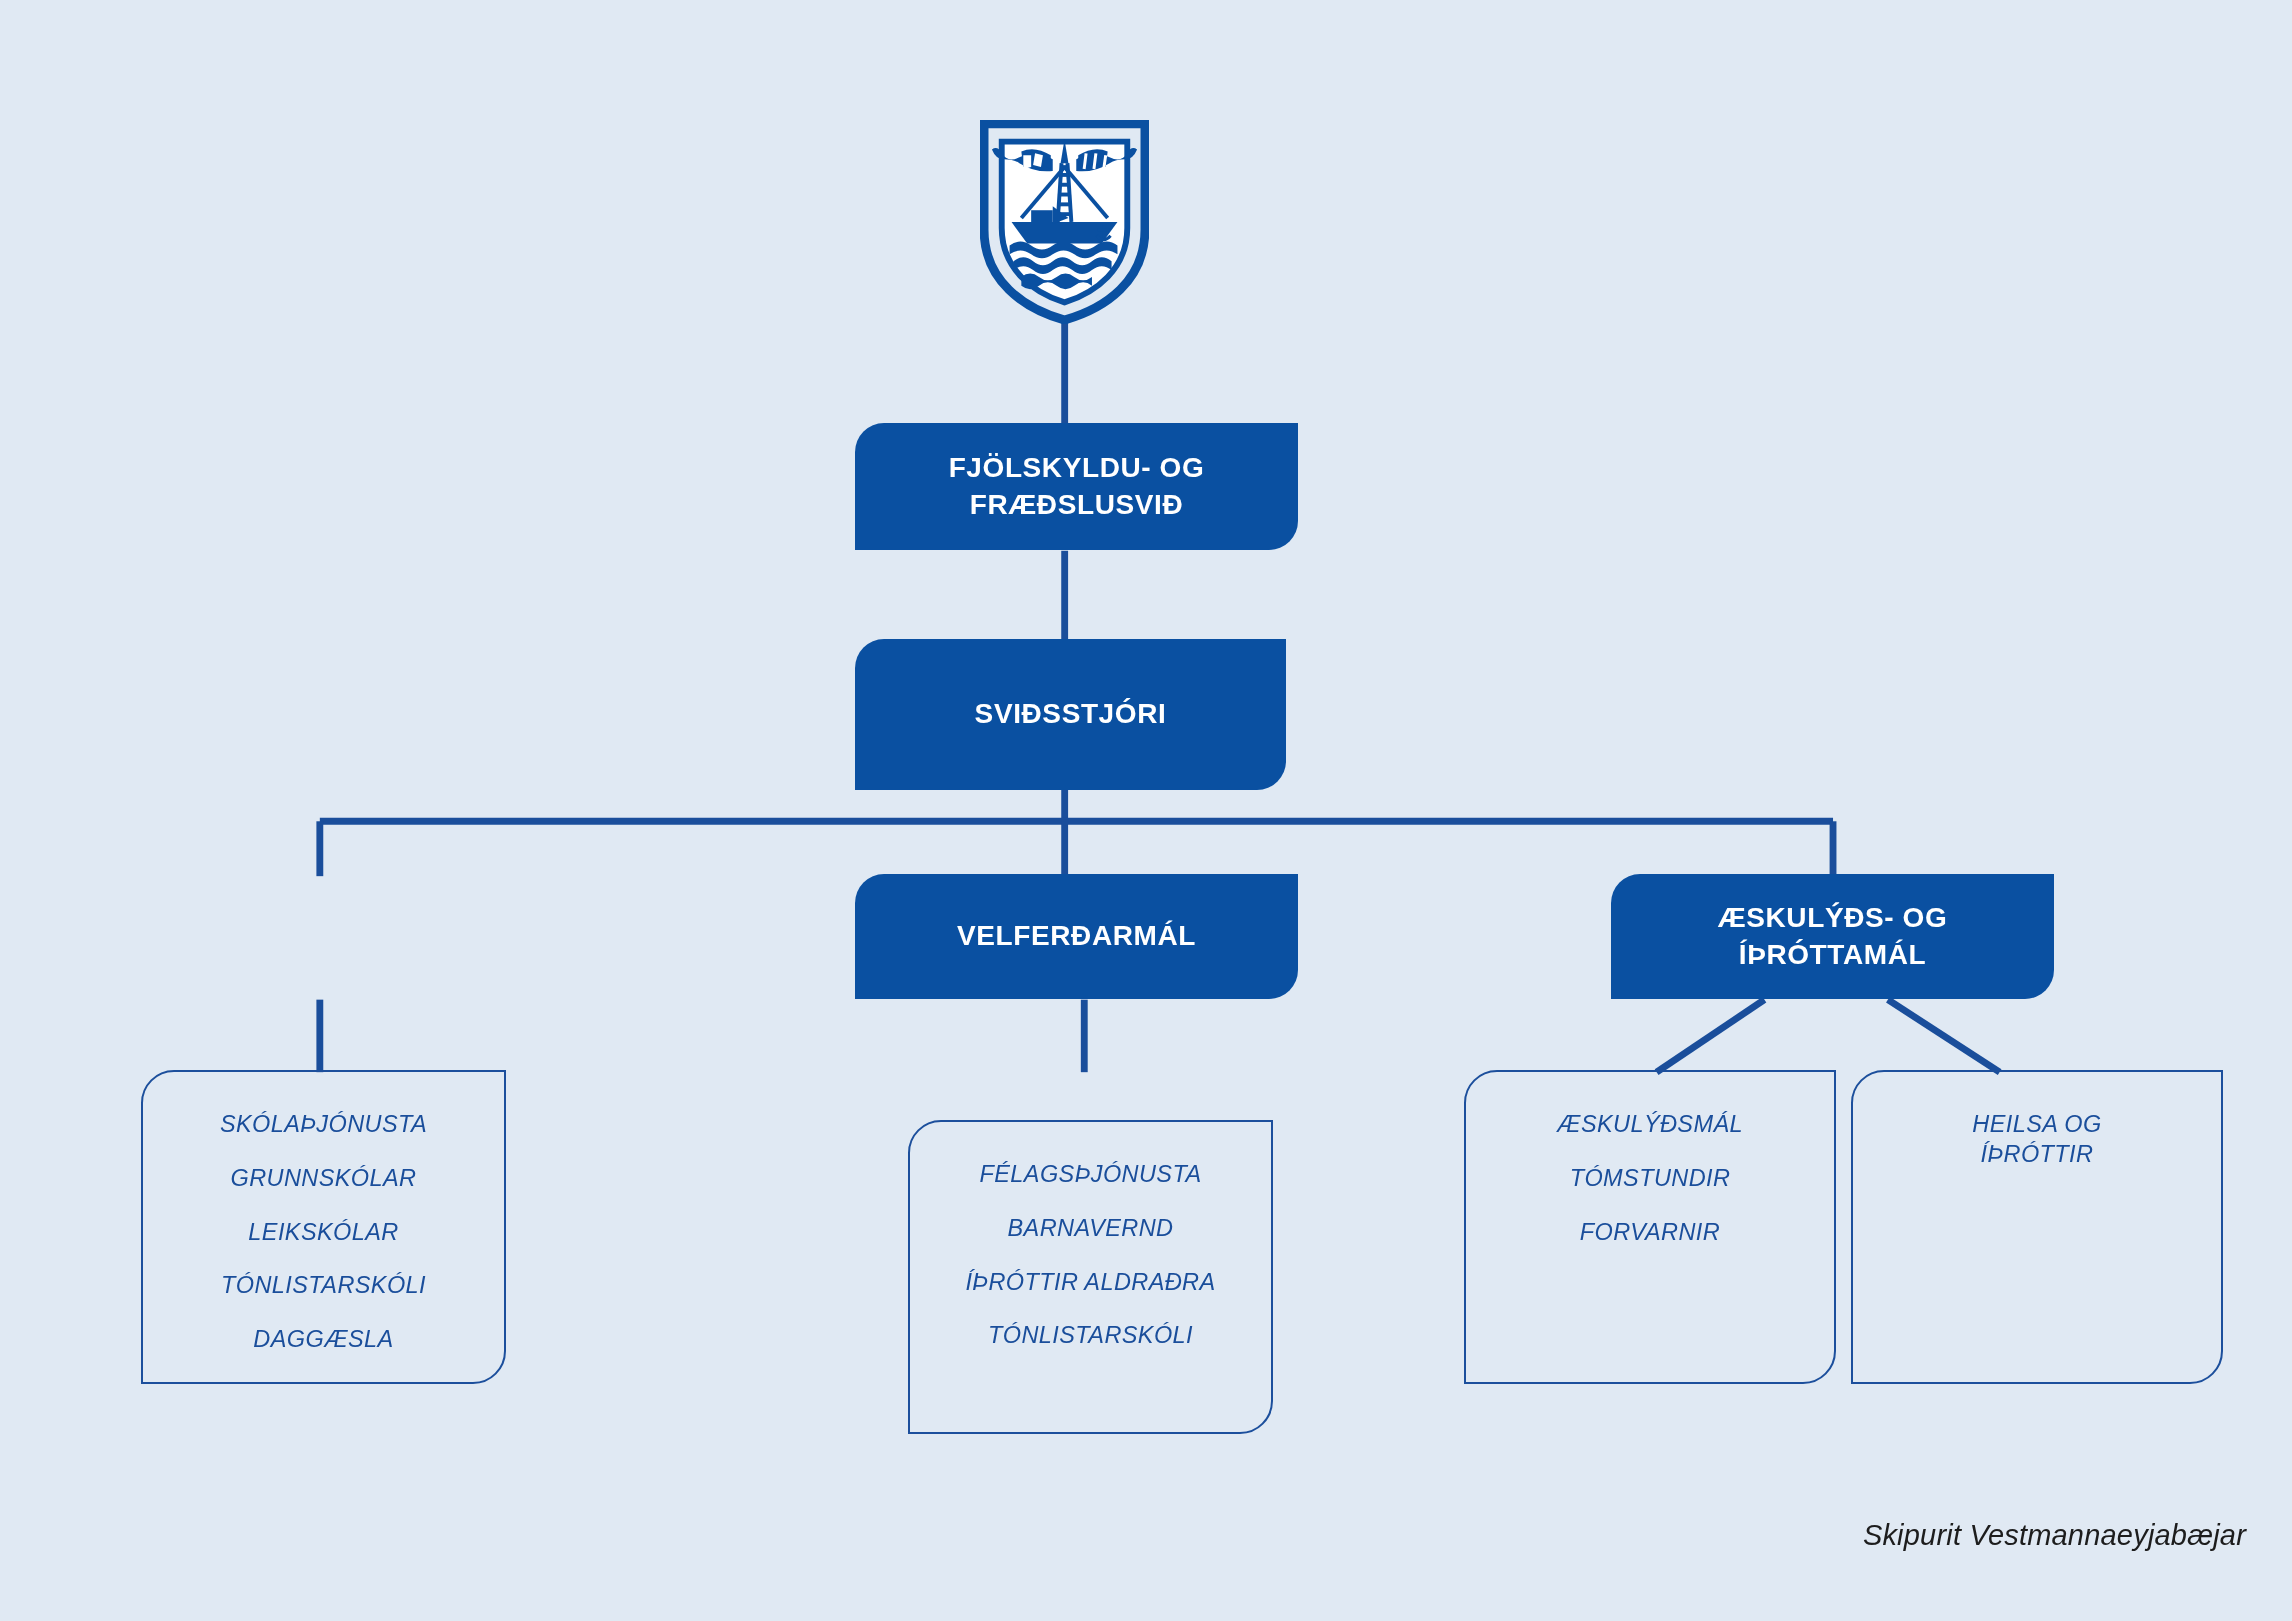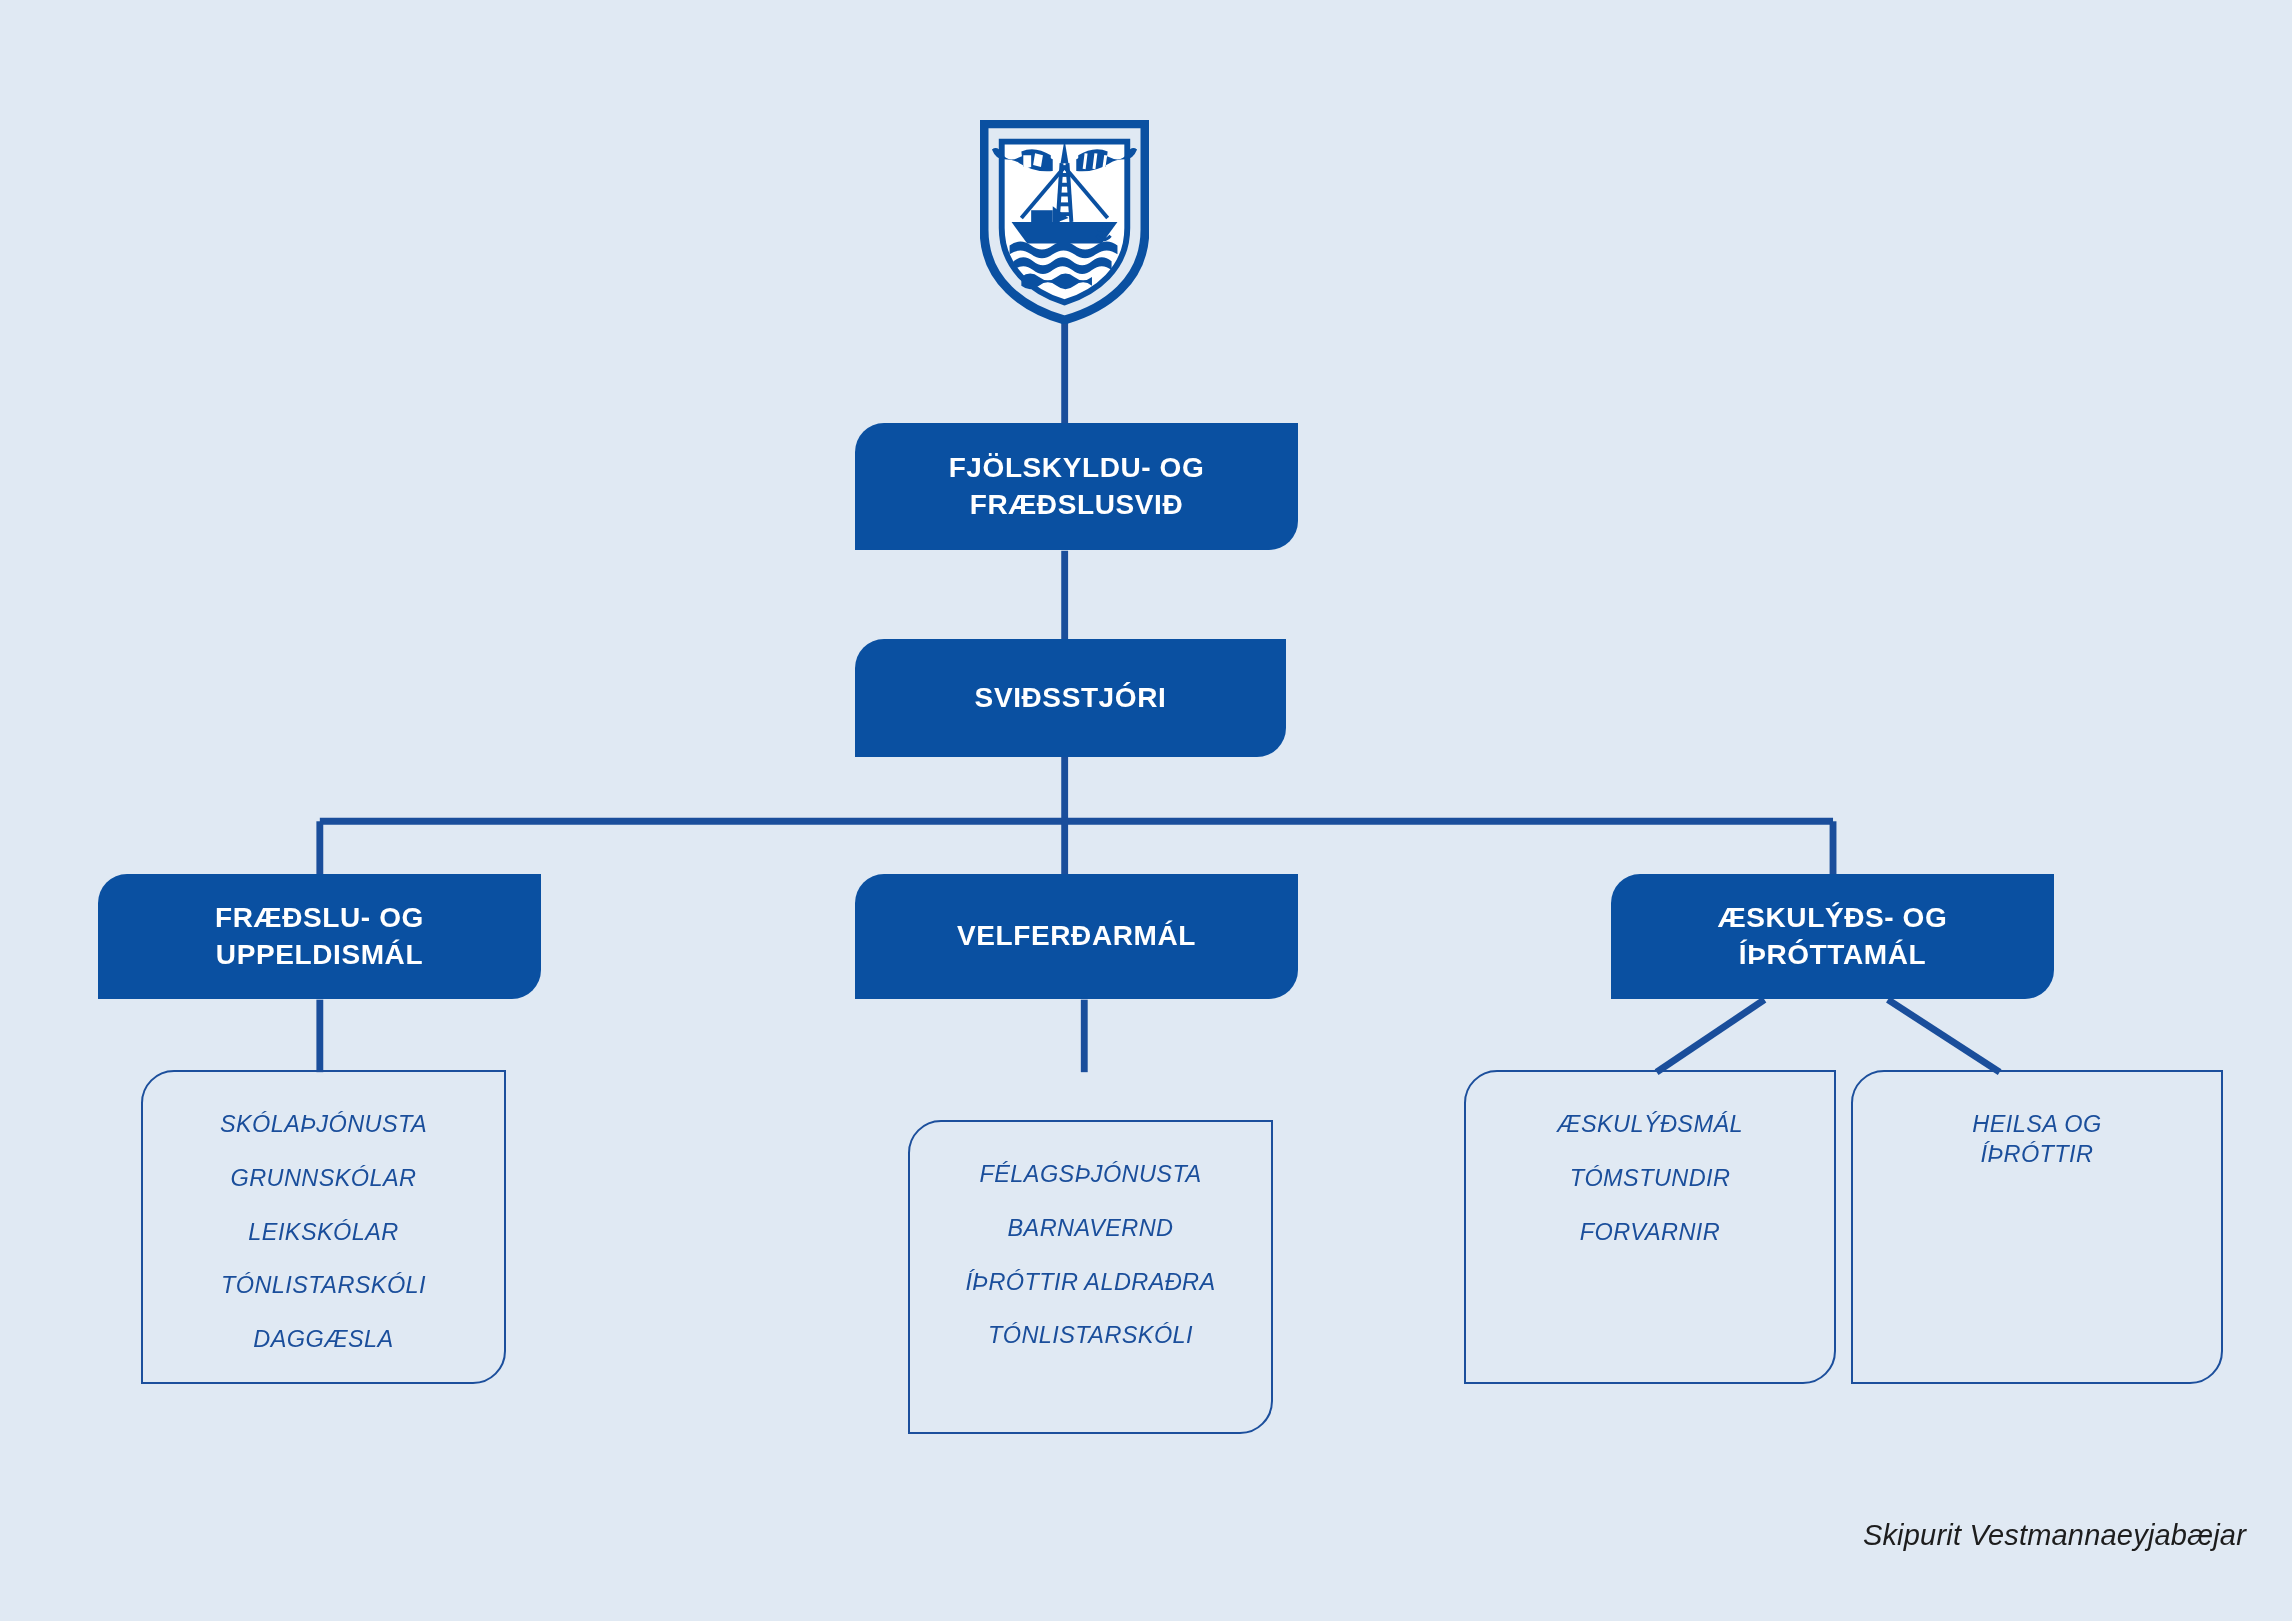--- a/index.html
+++ b/index.html
@@ -48,21 +48,21 @@
     font-weight: bold;
     letter-spacing: 0.6px;
     line-height: 1.30;
     border-radius: 29px 0 29px 0;
     box-sizing: border-box;
     padding: 5.9px 17.6px;
   }
   .node span { display: block; white-space: pre-line; }
 
   .node-top      { left: 855px;  top: 423px;  width: 443px; height: 127px; font-size: 28px; }
-  .node-manager  { left: 855px;  top: 639px;  width: 431px; height: 118px; font-size: 28px; }
+  .node-manager  { left: 855px;  top: 639px;  width: 431px; height: 151px; font-size: 28px; }
   .node-dept     { top: 874px;   width: 443px; height: 125px; font-size: 28px; }
   .dept-0 { left: 98px; }
   .dept-1 { left: 855px; }
   .dept-2 { left: 1611px; }
 
   
   .listbox {
     position: absolute;
     border: 2.9px solid #1c4f9c;
     border-radius: 33px 0 33px 0;
@@ -186,24 +186,20 @@
 
   <div class="node node-top">
     <span>FJÖLSKYLDU- OG
 FRÆÐSLUSVIÐ</span>
   </div>
 
   <div class="node node-manager">
     <span>SVIÐSSTJÓRI</span>
   </div>
 
-  <div class="node node-dept dept-0">
-    <span>FRÆÐSLU- OG
-UPPELDISMÁL</span>
-  </div>
   <div class="node node-dept dept-1">
     <span>VELFERÐARMÁL</span>
   </div>
   <div class="node node-dept dept-2">
     <span>ÆSKULÝÐS- OG
 ÍÞRÓTTAMÁL</span>
   </div>
 
   <div class="listbox lb-0">
     <div class="entry">SKÓLAÞJÓNUSTA</div>

